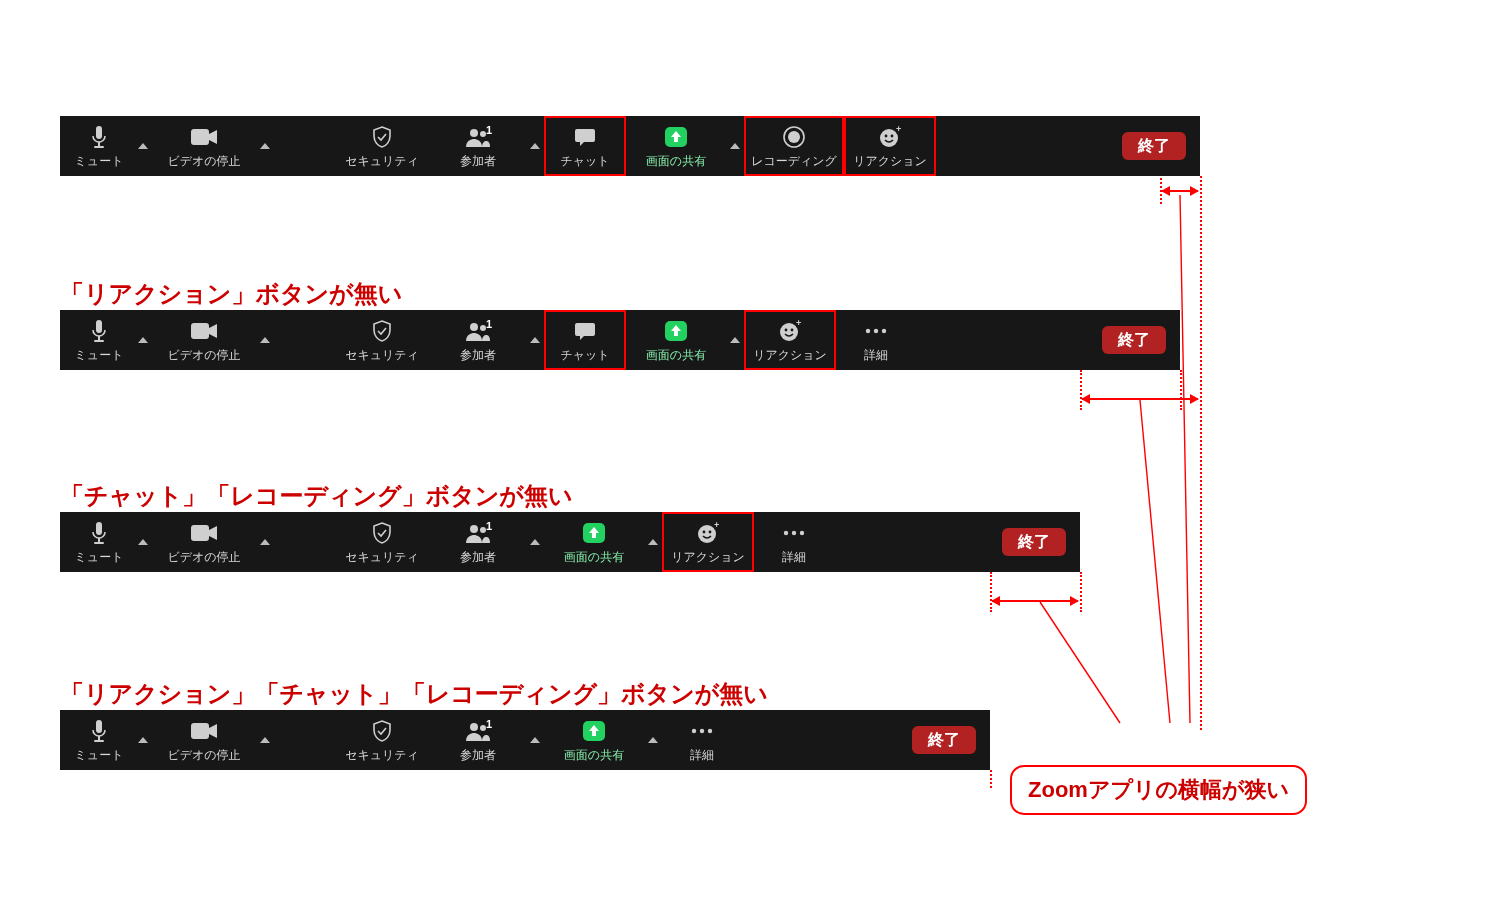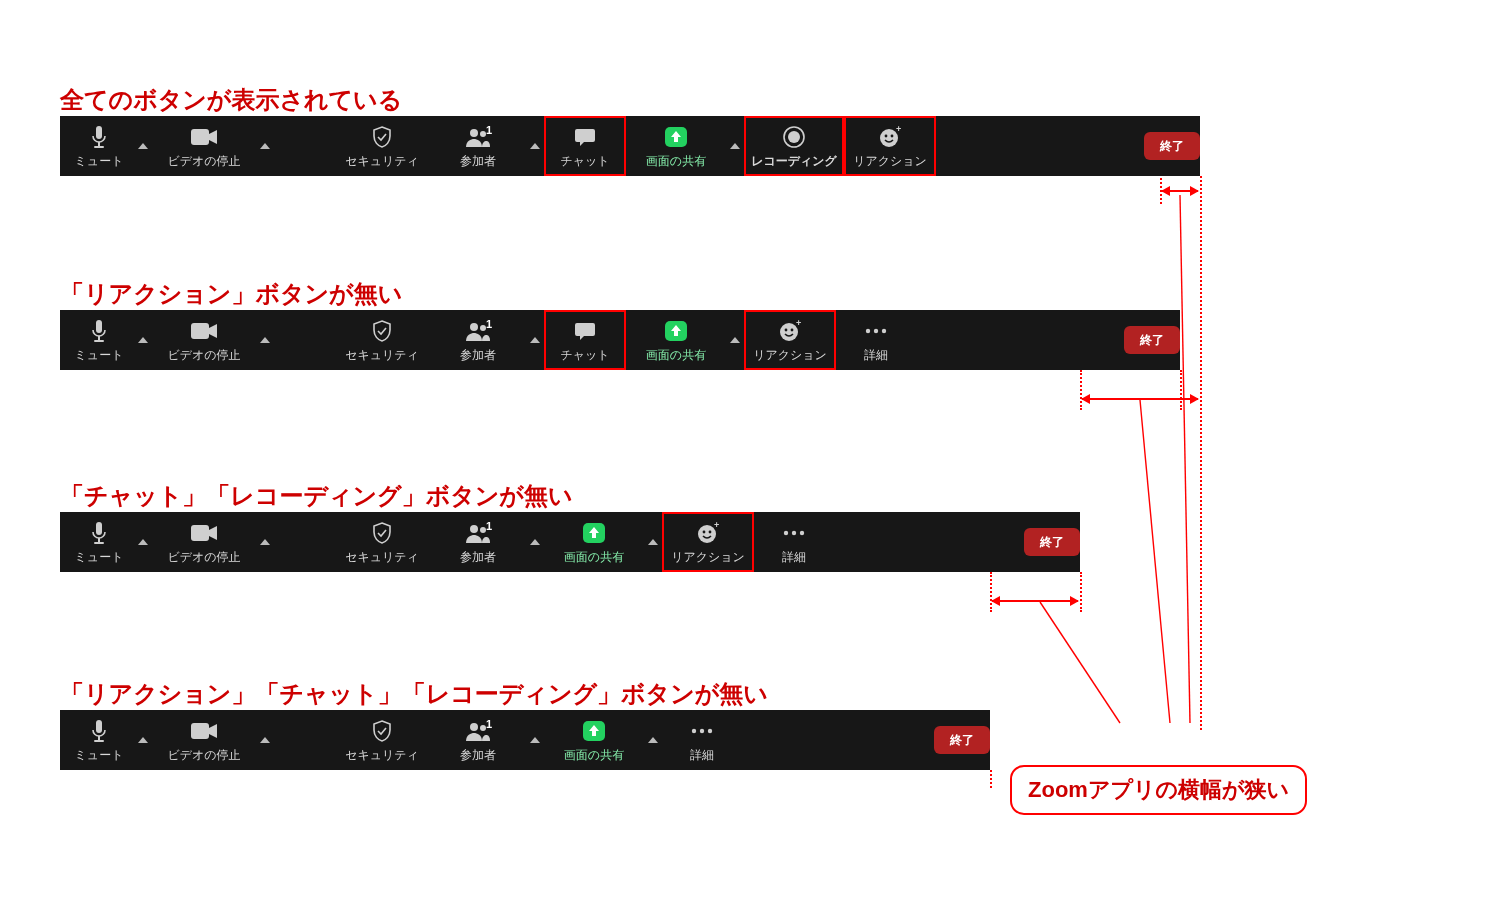--- a/index.html
+++ b/index.html
@@ -74,21 +74,22 @@
   .end-btn {
     background: #b22222;
     color: #fff;
     border-radius: 6px;
     height: 28px;
     padding: 0 16px;
     display: flex;
     align-items: center;
     justify-content: center;
     font-weight: 700;
-    font-size: 12px;
+    font-size: 16px;
+    margin-right: 14px;
     cursor: pointer;
   }
   .badge-1 {
     position: absolute;
     top: 8px;
     left: 50%;
     transform: translateX(8px);
     color: #fff;
     font-size: 11px;
     font-weight: 700;
@@ -128,21 +129,20 @@
   }
   .h-arrow::before { left: -1px;  border-right: 9px solid #ff0000; }
   .h-arrow::after  { right: -1px; border-left:  9px solid #ff0000; }
   .icon svg { display: block; }
 </style>
 </head>
 <body>
 
 <div class="stage">
 
-  <div class="caption" style="left:60px; top:84px;">全てのボタンが表示されている</div>
   <div class="caption" style="left:60px; top:278px;">「リアクション」ボタンが無い</div>
   <div class="caption" style="left:60px; top:678px;">「リアクション」「チャット」「レコーディング」ボタンが無い</div>
   <div class="caption" style="left:60px; top:480px;">「チャット」「レコーディング」ボタンが無い</div>
 
   <div class="toolbar" style="left:60px; top:116px; width:1140px;">
 
     <div class="tb-item" style="width:70px;">
       <span class="icon">
         <svg width="20" height="22" viewBox="0 0 20 22">
             <path fill="#cfcfcf" d="M10 0a3 3 0 0 1 3 3v7a3 3 0 0 1-6 0V3a3 3 0 0 1 3-3Z"></path>
@@ -221,21 +221,21 @@
           </svg>
       </span>
       <span class="label">画面の共有</span>
     </div>
     <div class="caret">
         <svg width="10" height="6">
           <path d="M0 6 L5 0 L10 6" fill="#bbb"></path>
         </svg>
       </div>
 
-    <div class="tb-item hl" style="width:100px;font-weight:bold;">
+    <div class="tb-item hl" style="width:100px;">
       <span class="icon">
         <svg width="22" height="22" viewBox="0 0 22 22">
             <circle cx="11" cy="11" r="10" fill="none" stroke="#cfcfcf" stroke-width="1.6"></circle>
             <circle cx="11" cy="11" r="6" fill="#cfcfcf"></circle>
           </svg>
       </span>
       <span class="label">レコーディング</span>
     </div>
 
     <div class="tb-item hl" style="width:92px;">

